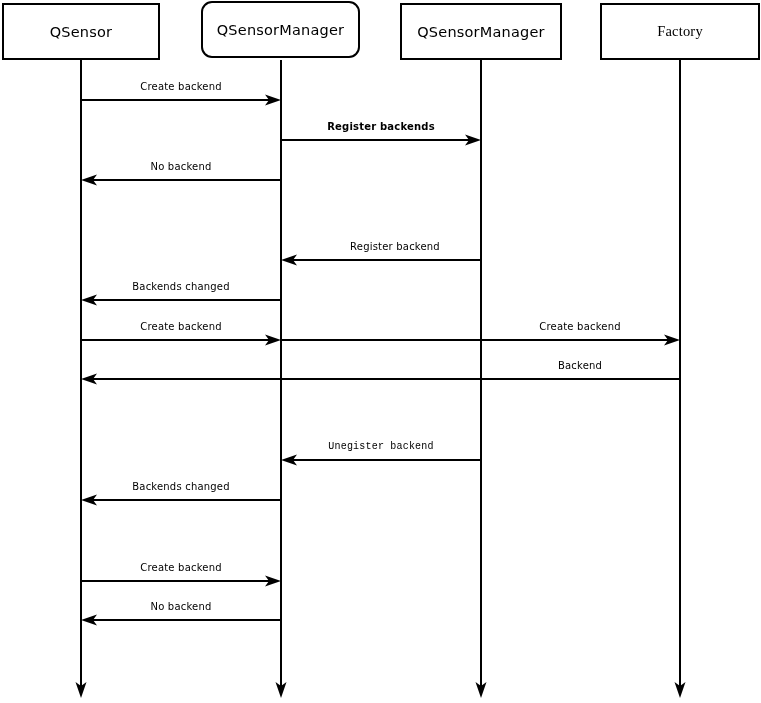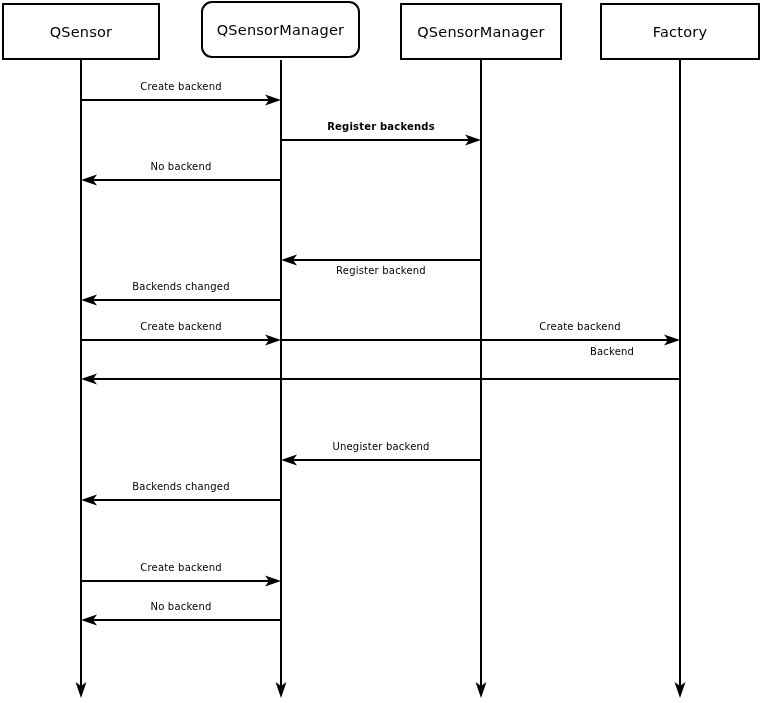--- a/index.html
+++ b/index.html
@@ -85,30 +85,30 @@
 
   <div class="actor" style="left: 2px; width: 154px; top: 3px; height: 53px;">
     <span>QSensor</span>
   </div>
   <div class="actor" style="left: 201px; width: 155px; top: 1px; height: 53px; border-radius: 11px;">
     <span>QSensorManager</span>
   </div>
   <div class="actor" style="left: 400px; width: 158px; top: 3px; height: 53px;">
     <span>QSensorManager</span>
   </div>
-  <div class="actor" style="left: 600px; width: 156px; top: 3px; height: 53px;">
+  <div class="actor" style="left: 600px; width: 156px; top: 3px; height: 53px; font-family: Liberation Serif, serif;">
     <span>Factory</span>
   </div>
 
   <div class="msg" style="left: 181px; top: 79px;">Create backend</div>
   <div class="msg" style="left: 381px; top: 119px; font-weight: bold;">Register backends</div>
   <div class="msg" style="left: 181px; top: 159px;">No backend</div>
-  <div class="msg" style="left: 381px; top: 239px; margin-top: 24px;">Register backend</div>
+  <div class="msg" style="left: 395px; top: 239px;">Register backend</div>
   <div class="msg" style="left: 181px; top: 279px;">Backends changed</div>
   <div class="msg" style="left: 181px; top: 319px;">Create backend</div>
   <div class="msg" style="left: 580px; top: 319px;">Create backend</div>
-  <div class="msg" style="left: 580px; top: 344px; margin-left: 32px;">Backend</div>
-  <div class="msg" style="left: 381px; top: 439px;">Unegister backend</div>
+  <div class="msg" style="left: 580px; top: 358px;">Backend</div>
+  <div class="msg" style="left: 381px; top: 439px; font-family: Liberation Mono, monospace;">Unegister backend</div>
   <div class="msg" style="left: 181px; top: 479px;">Backends changed</div>
   <div class="msg" style="left: 181px; top: 560px;">Create backend</div>
   <div class="msg" style="left: 181px; top: 599px;">No backend</div>
 
 </div>
 
 </body></html>

